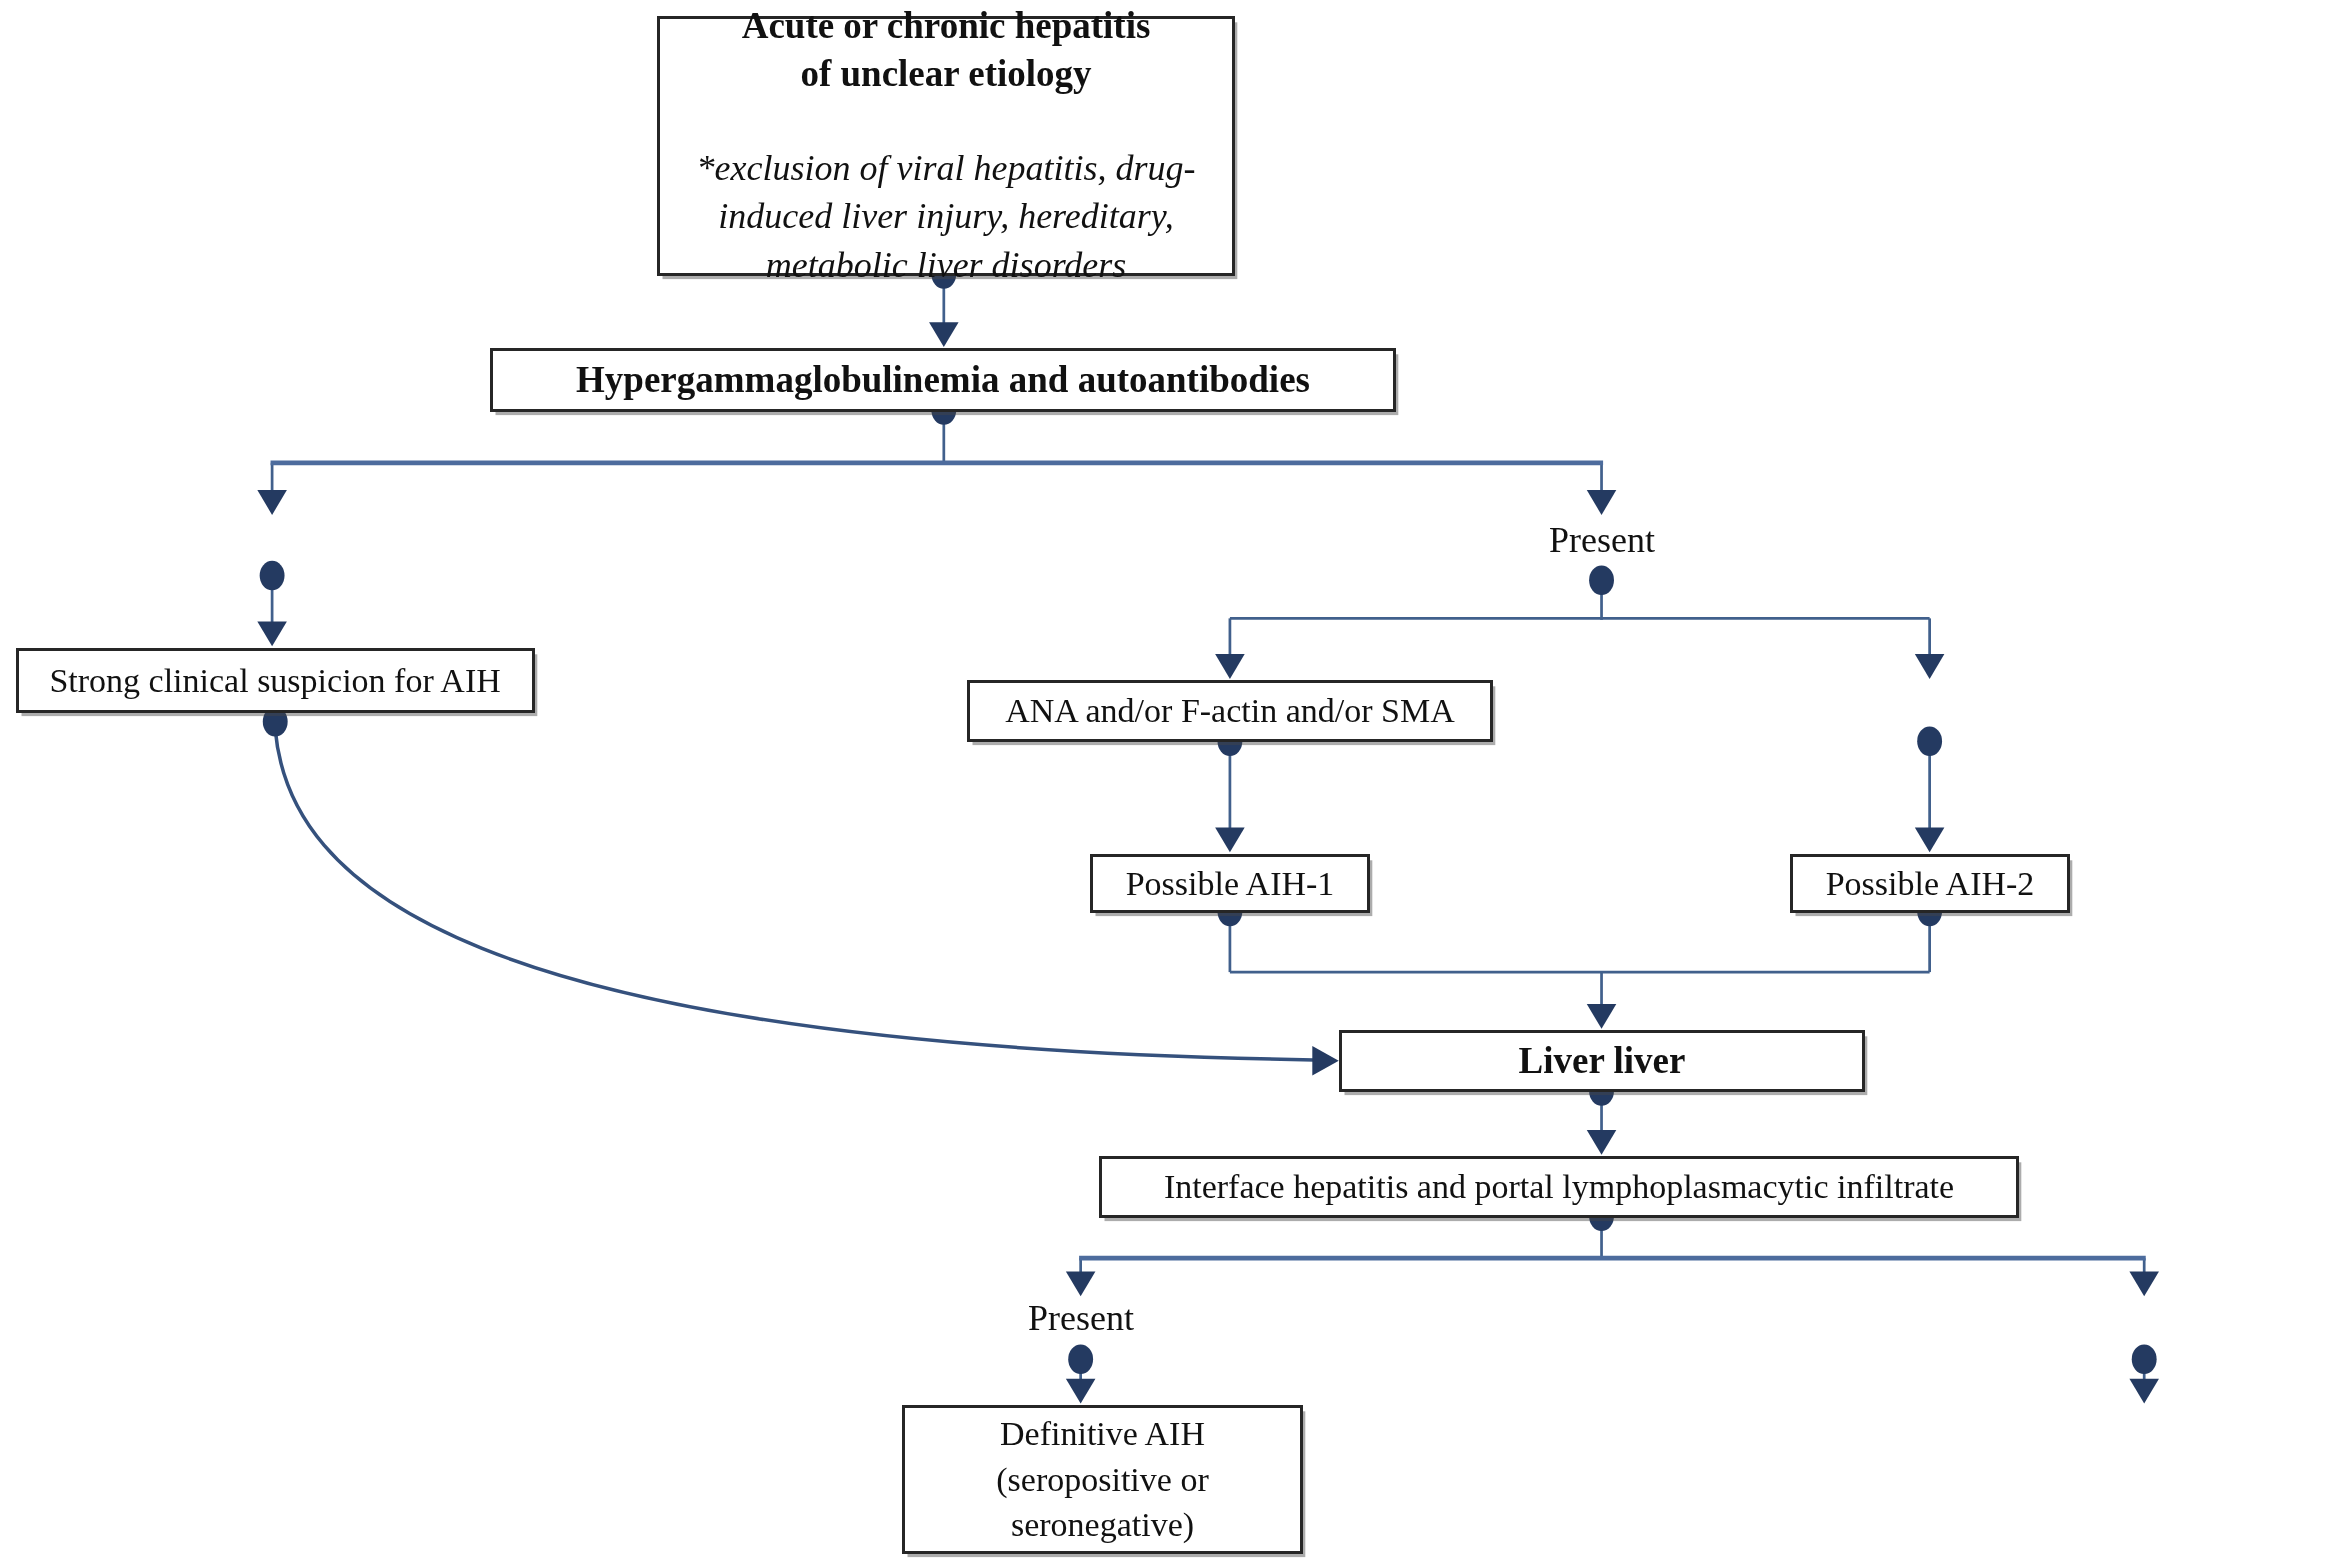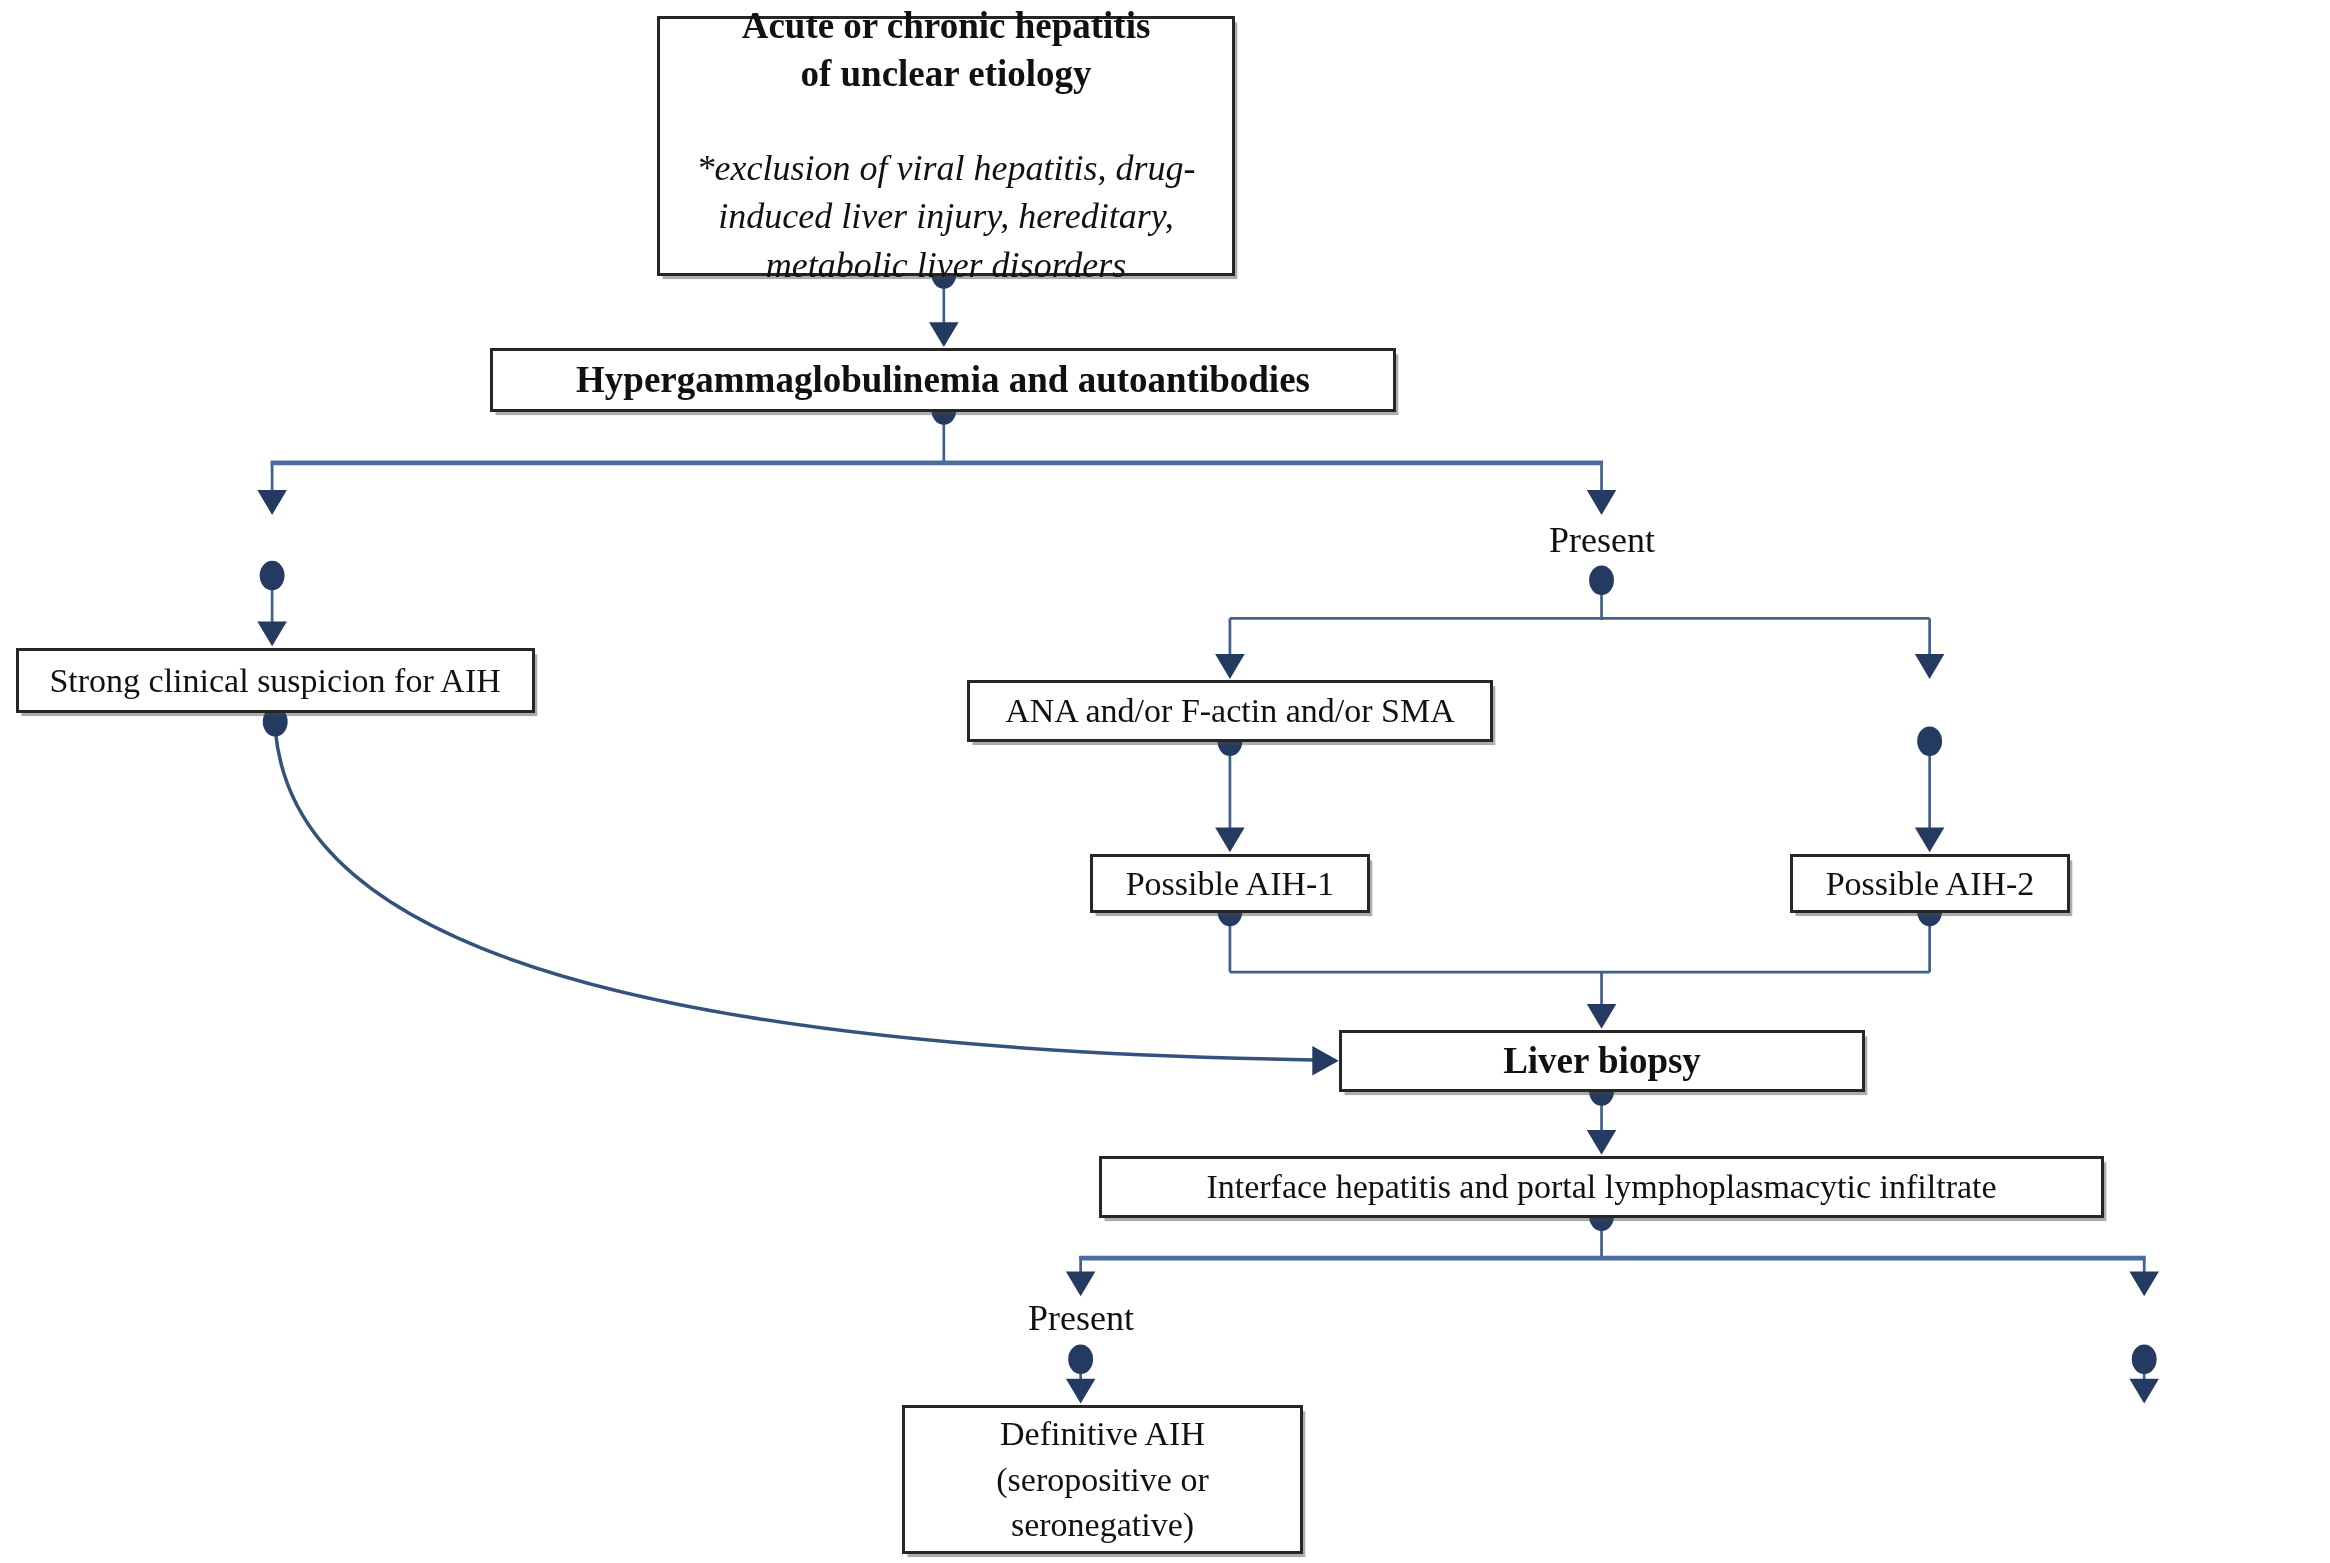--- a/index.html
+++ b/index.html
@@ -156,24 +156,24 @@
 
   <div class="node" style="left:1090px;top:854px;width:280px;height:59px;">
     <div>Possible AIH-1</div>
   </div>
 
   <div class="node" style="left:1790px;top:854px;width:280px;height:59px;justify-content:center;">
     <div>Possible AIH-2</div>
   </div>
 
   <div class="node bold" style="left:1339px;top:1030px;width:526px;height:62px;font-size:37px;">
-    <div>Liver biopsy</div>
+    <div>Liver liver</div>
   </div>
 
-  <div class="node" style="left:1099px;top:1156px;width:1005px;height:62px;">
+  <div class="node" style="left:1099px;top:1156px;width:920px;height:62px;">
     <div>Interface hepatitis and portal lymphoplasmacytic infiltrate</div>
   </div>
 
   <div class="edge-label" style="left:980px;top:1297px;width:202px;">Present</div>
 
   <div class="node" style="left:902px;top:1405px;width:401px;height:149px;">
     <div>Definitive AIH</div>
     <div>(seropositive or</div>
     <div>seronegative)</div>
   </div>

